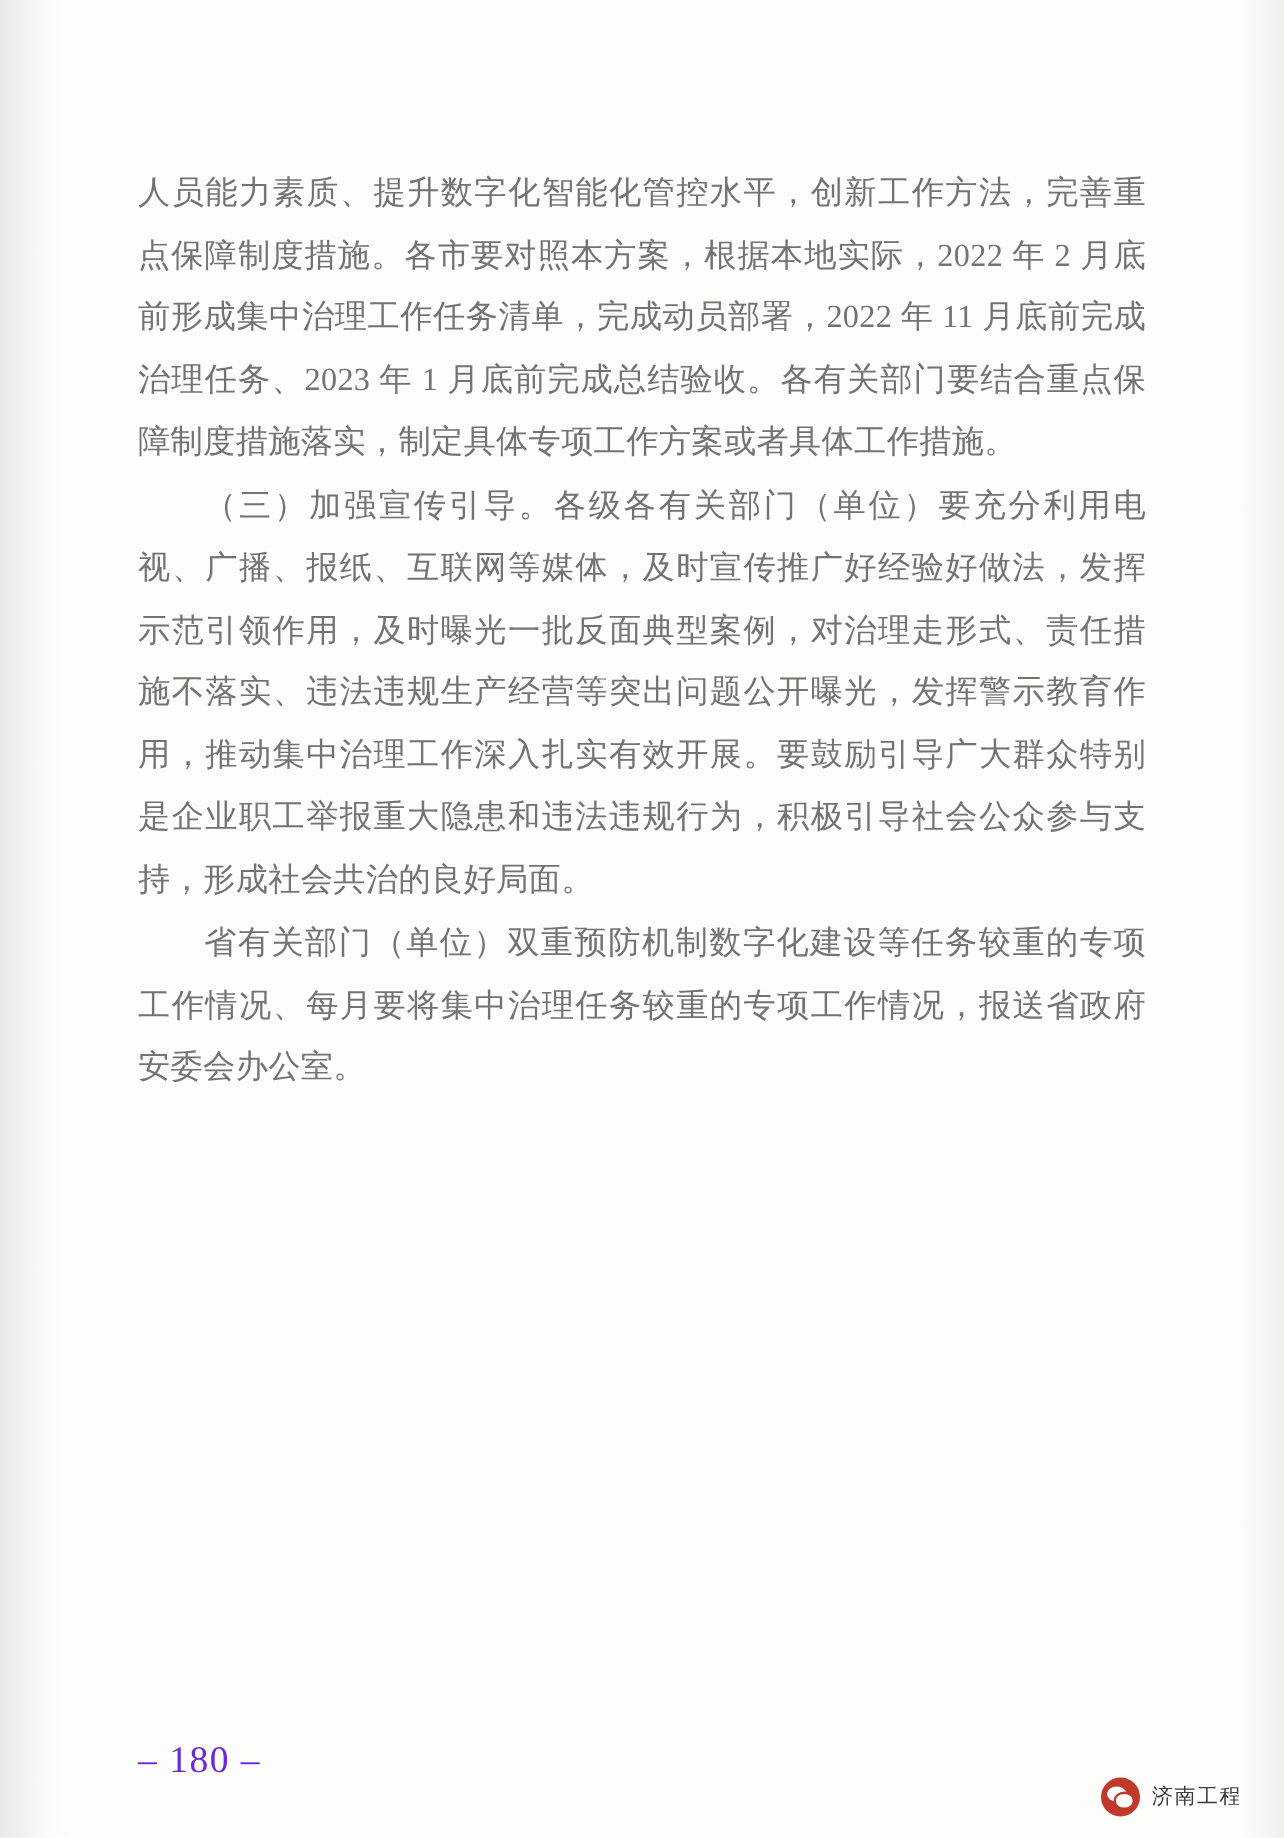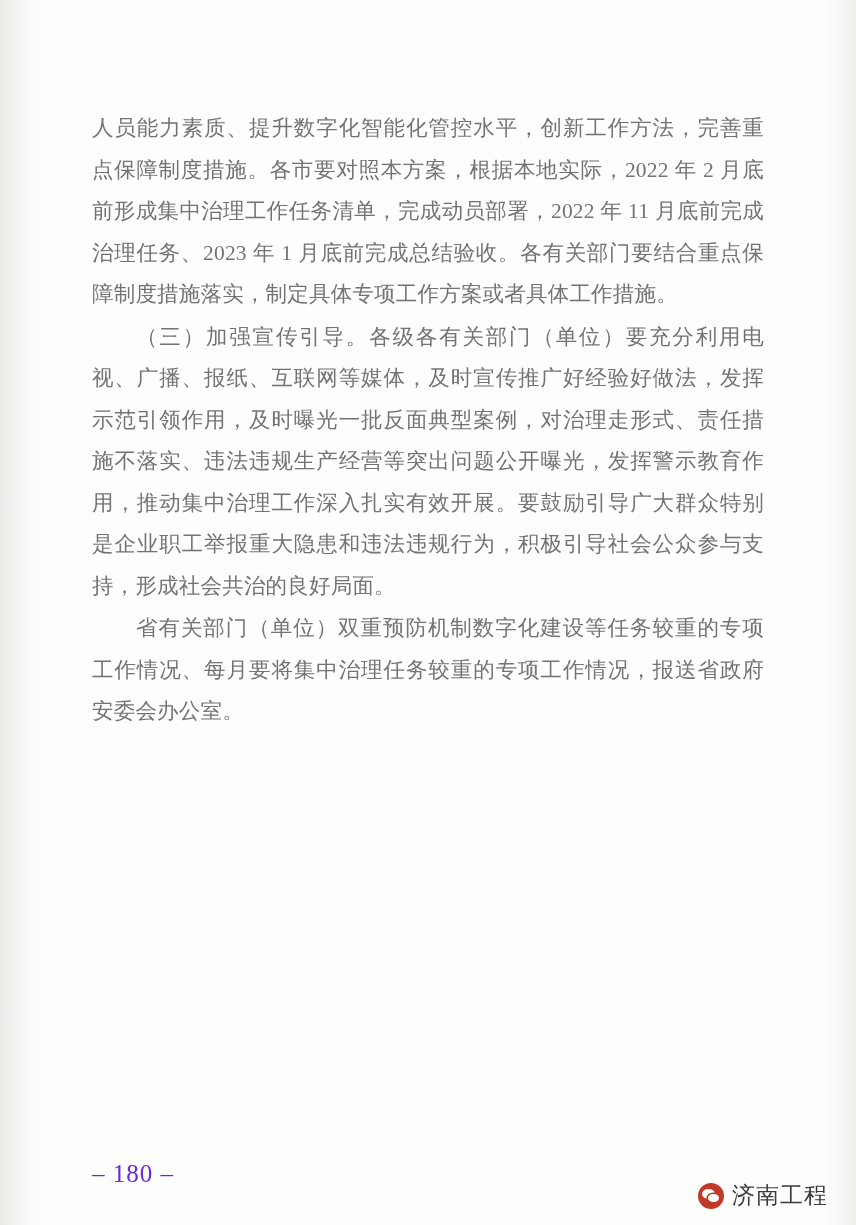--- a/index.html
+++ b/index.html
@@ -96,21 +96,21 @@
   .wechat-badge .b1 {
     width: 13px; height: 10px;
     left: 4px; top: 6px;
   }
   .wechat-badge .b2 {
     width: 11px; height: 8.5px;
     left: 10px; top: 11px;
     box-shadow: 0 0 0 1.6px #c0392b;
   }
   .brand-text {
-    font-size: 23px;
+    font-size: 14px;
     color: #3a3a3a;
     font-family: "Liberation Serif", serif;
     letter-spacing: 1px;
   }
 </style>
 </head>
 <body>
 
 <div class="page">
 

